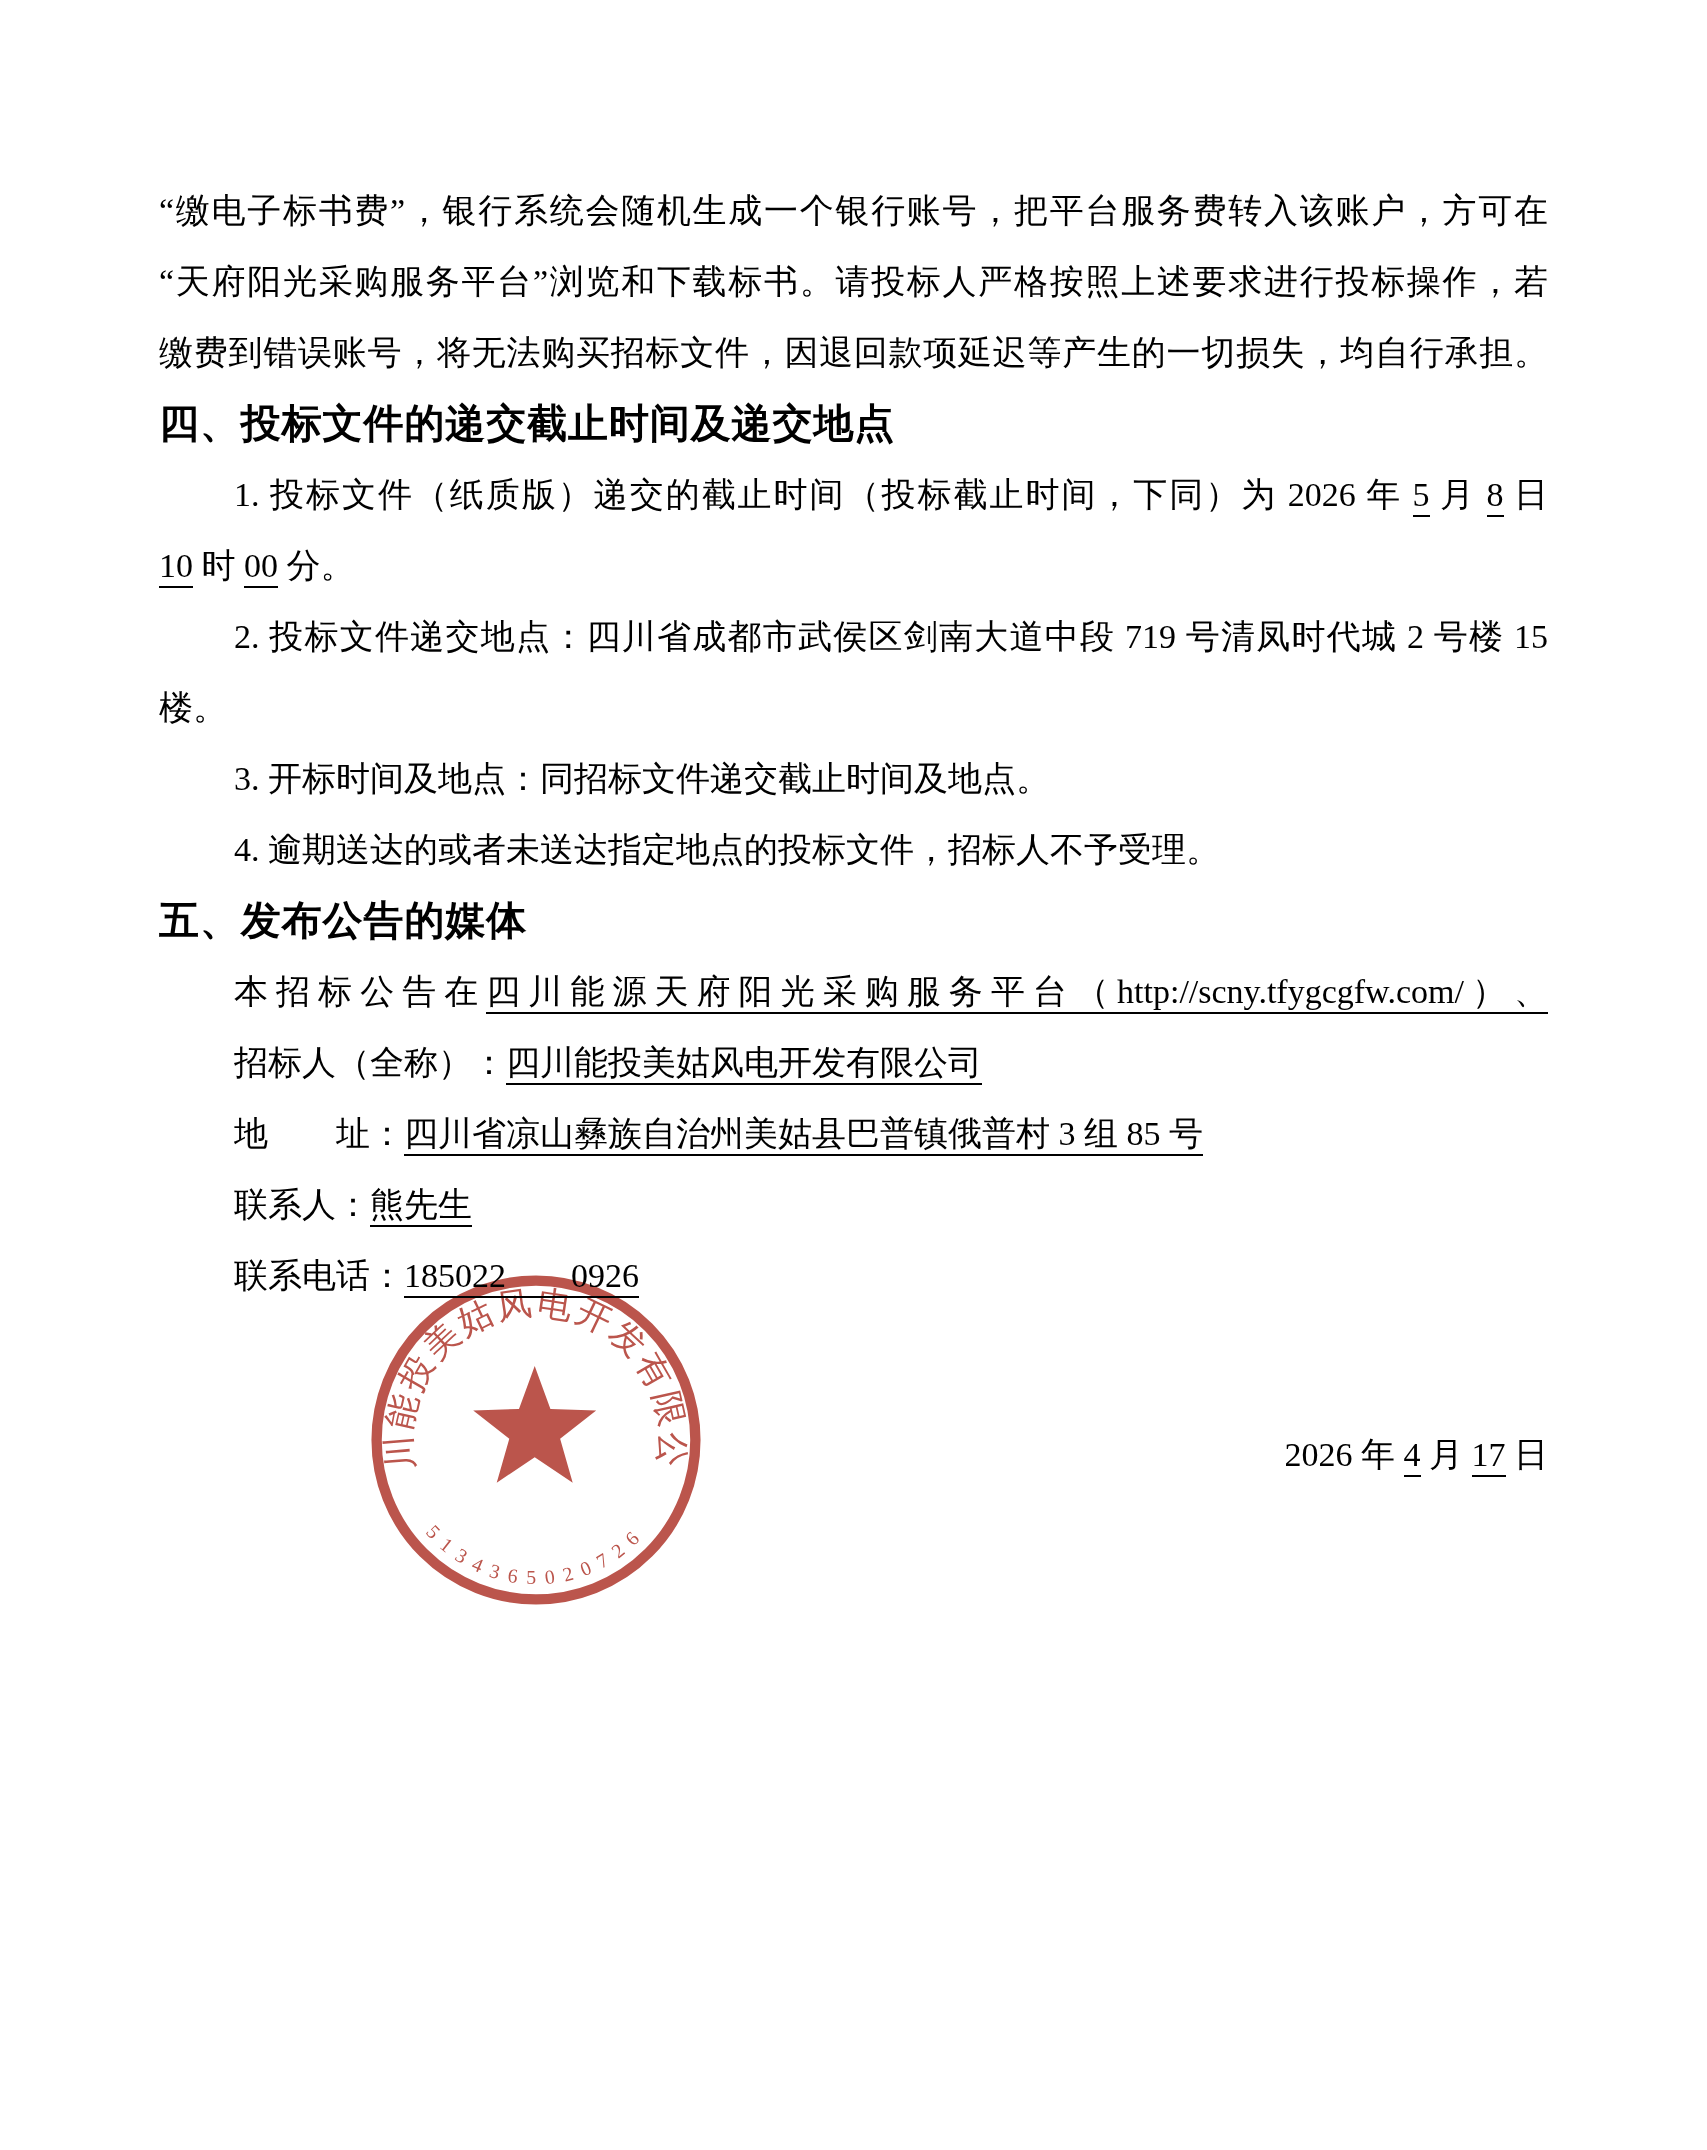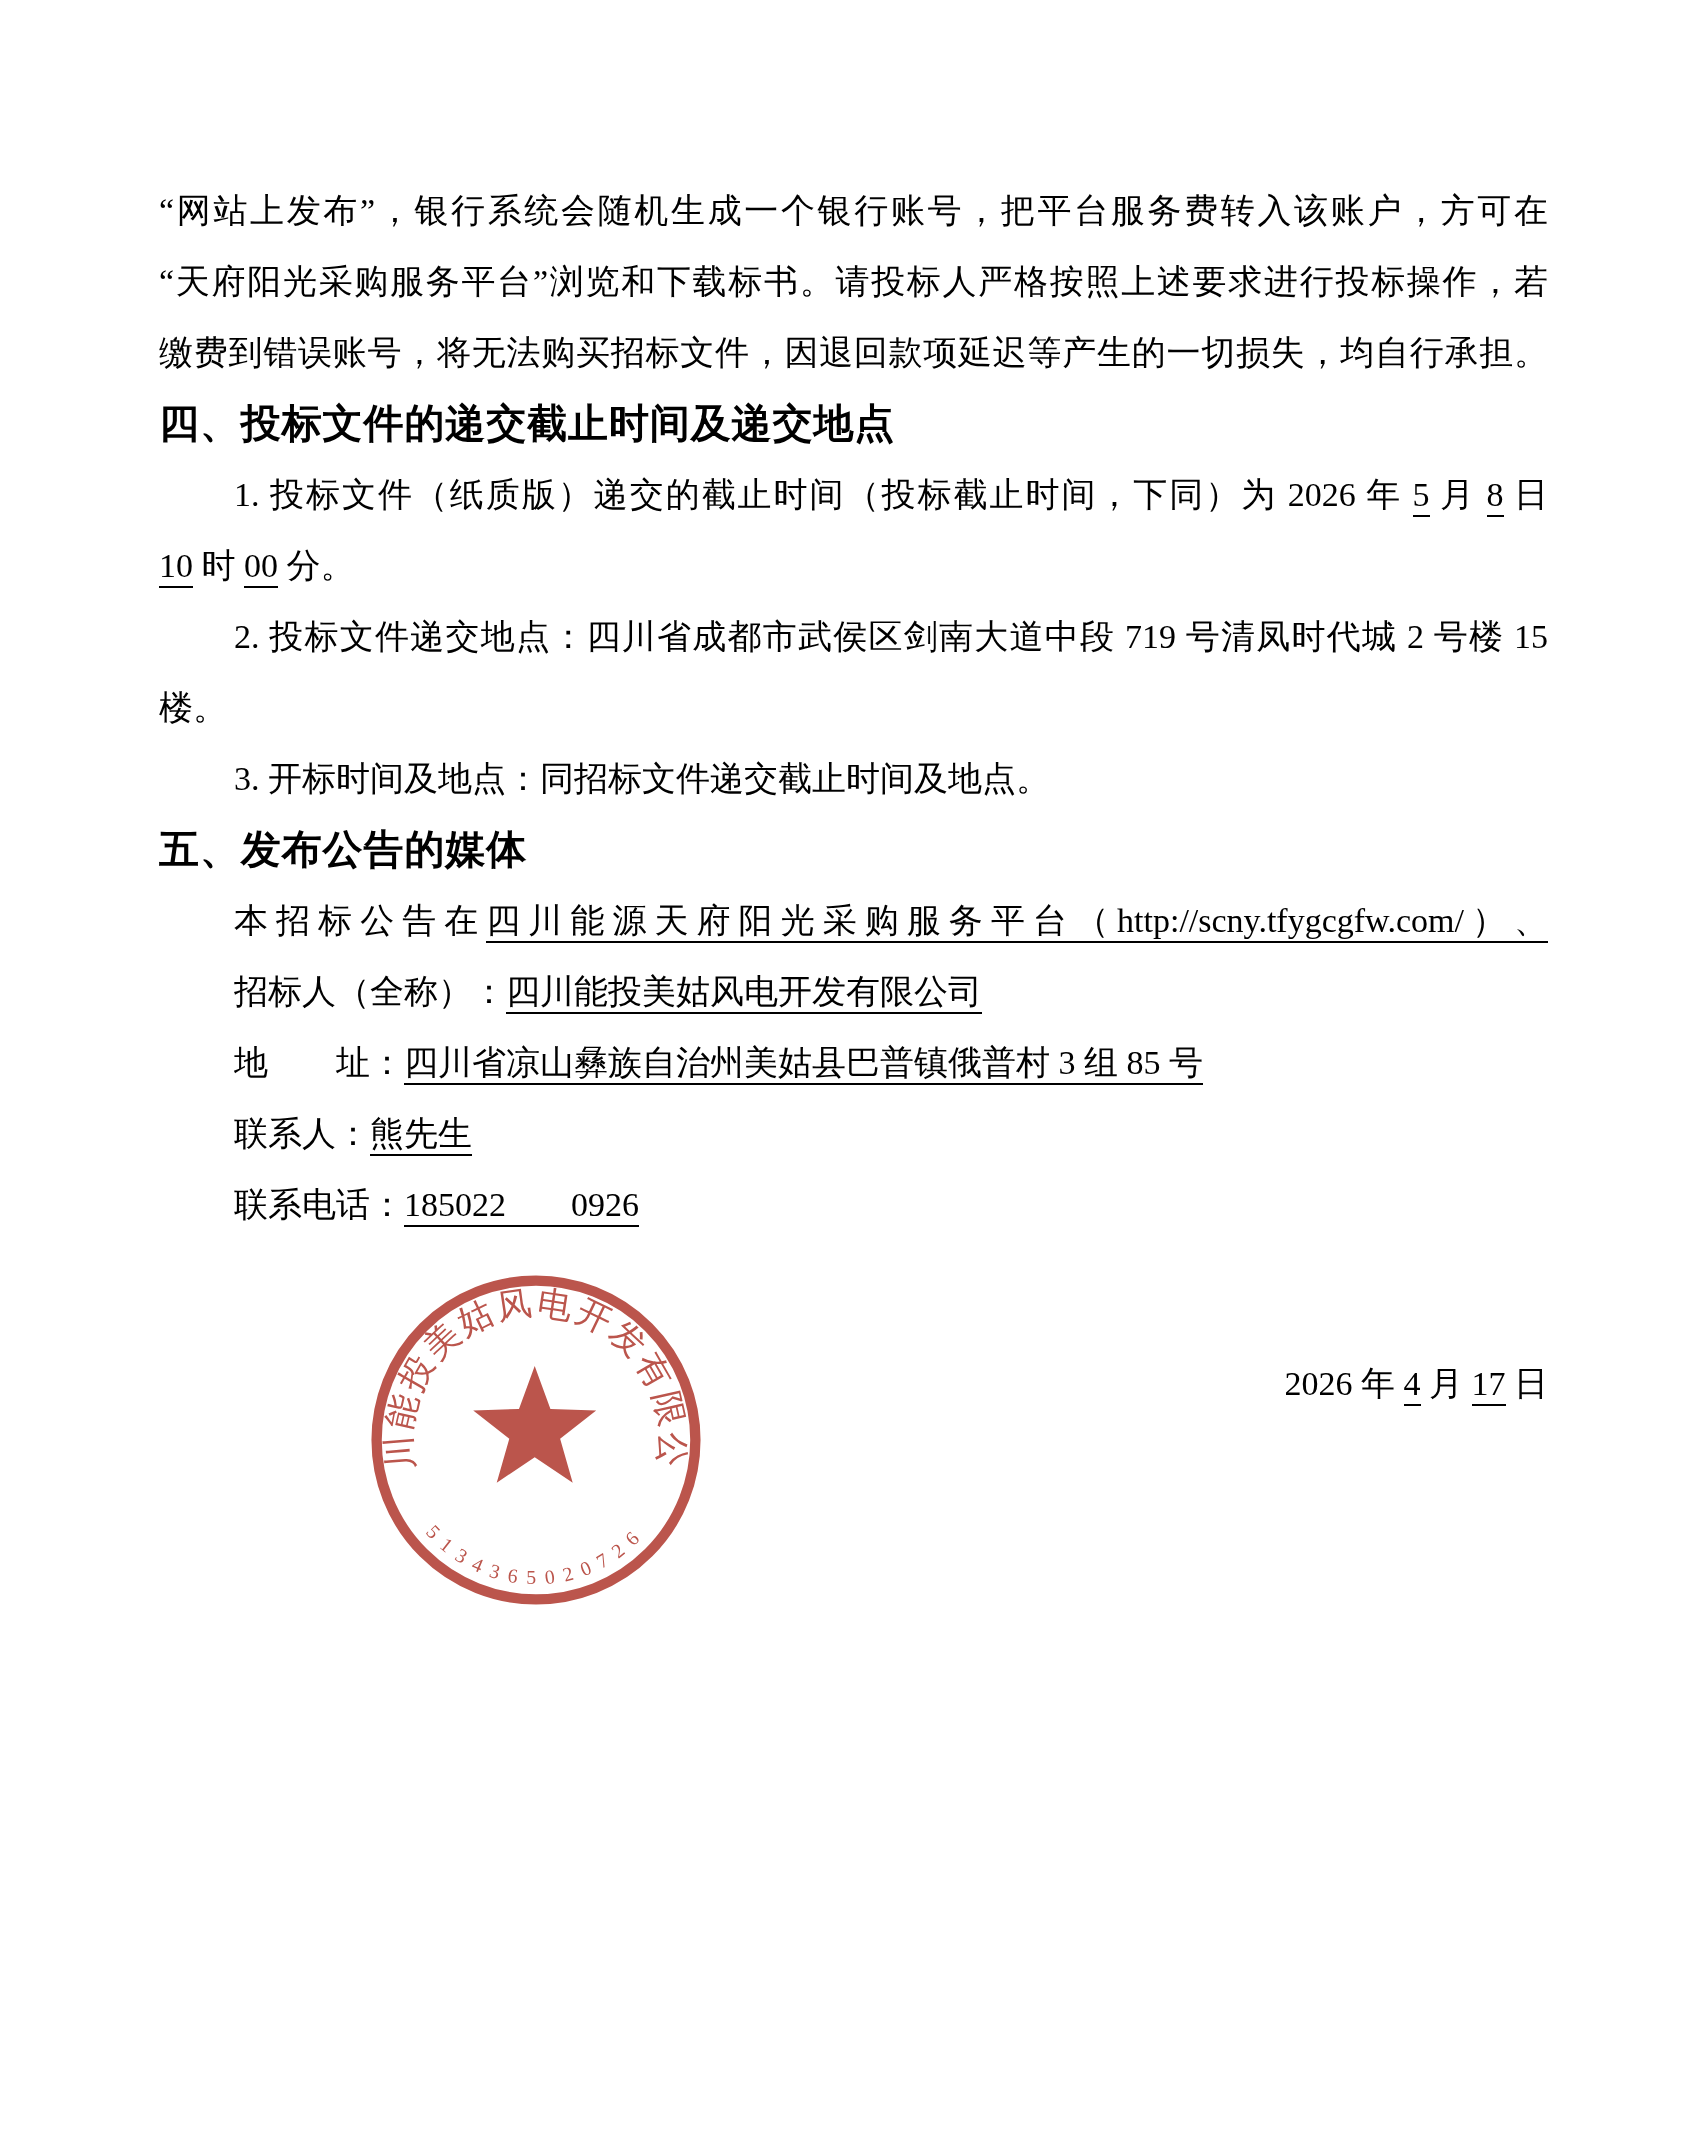--- a/index.html
+++ b/index.html
@@ -44,37 +44,38 @@
     opacity:0.92;
     pointer-events:none;
   }
 </style>
 </head>
 <body>
 
 <div class="page">
   <div class="content">
 
-    <div class="line full">“网站上发布”，银行系统会随机生成一个银行账号，把平台服务费转入该账户，方可在</div>
+    <div class="line full">“缴电子标书费”，银行系统会随机生成一个银行账号，把平台服务费转入该账户，方可在</div>
     <div class="line full">“天府阳光采购服务平台”浏览和下载标书。请投标人严格按照上述要求进行投标操作，若</div>
     <div class="line full">缴费到错误账号，将无法购买招标文件，因退回款项延迟等产生的一切损失，均自行承担。</div>
 
     <div class="line h">四、投标文件的递交截止时间及递交地点</div>
 
     <div class="line full indent">
       <span>1. 投标文件（纸质版）递交的截止时间（投标截止时间，下同）为 2026 年 </span><span class="u">5</span><span> 月 </span><span class="u">8</span><span> 日</span>
     </div>
     <div class="line">
       <span class="u">10</span><span> 时 </span><span class="u">00</span><span> 分。</span>
     </div>
 
     <div class="line full indent">2. 投标文件递交地点：四川省成都市武侯区剑南大道中段 719 号清凤时代城 2 号楼 15</div>
     <div class="line">楼。</div>
 
     <div class="line indent">3. 开标时间及地点：同招标文件递交截止时间及地点。</div>
+    <div class="line indent">4. 逾期送达的或者未送达指定地点的投标文件，招标人不予受理。</div>
 
     <div class="line h">五、发布公告的媒体</div>
 
     <div class="line full indent">
       <span>本招标公告在</span><span class="u">四川能源天府阳光采购服务平台（http://scny.tfygcgfw.com/）、</span>
     </div>
 
 
     <div class="line indent">
       <span>招标人（全称）：</span><span class="u">四川能投美姑风电开发有限公司</span>

